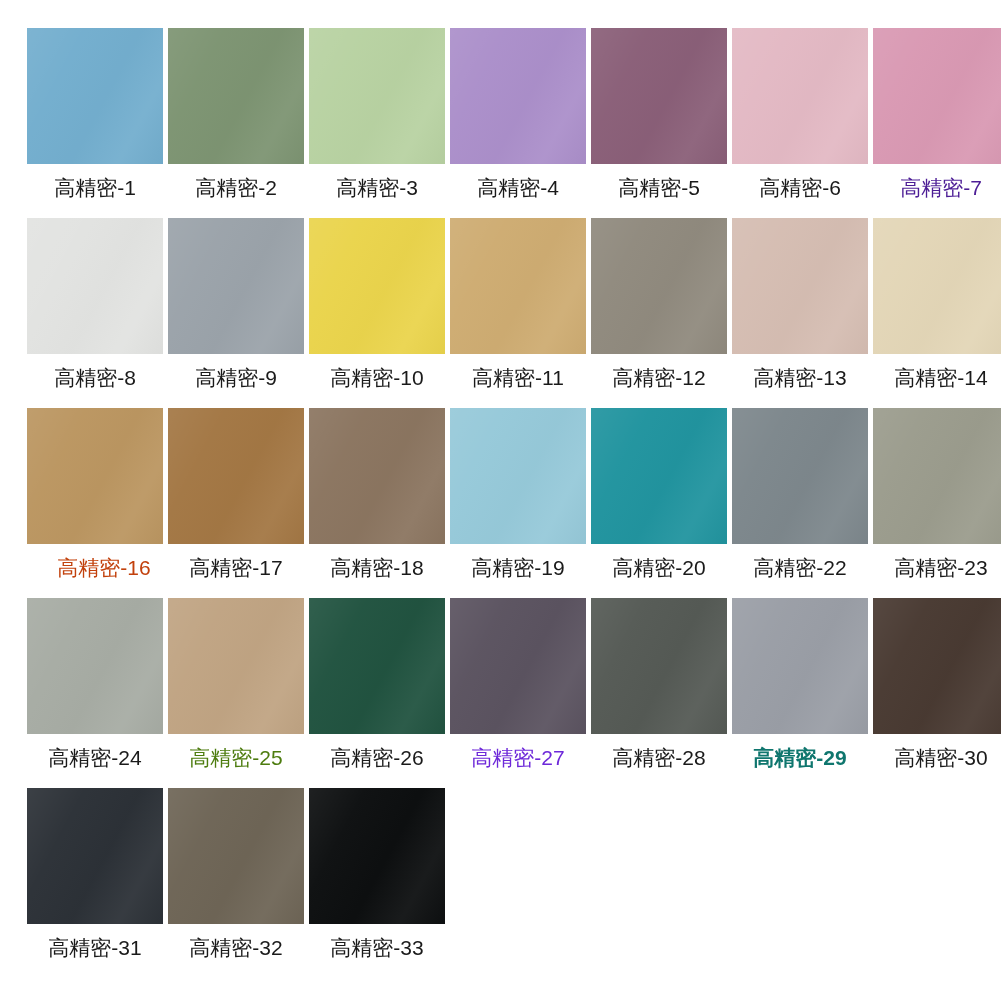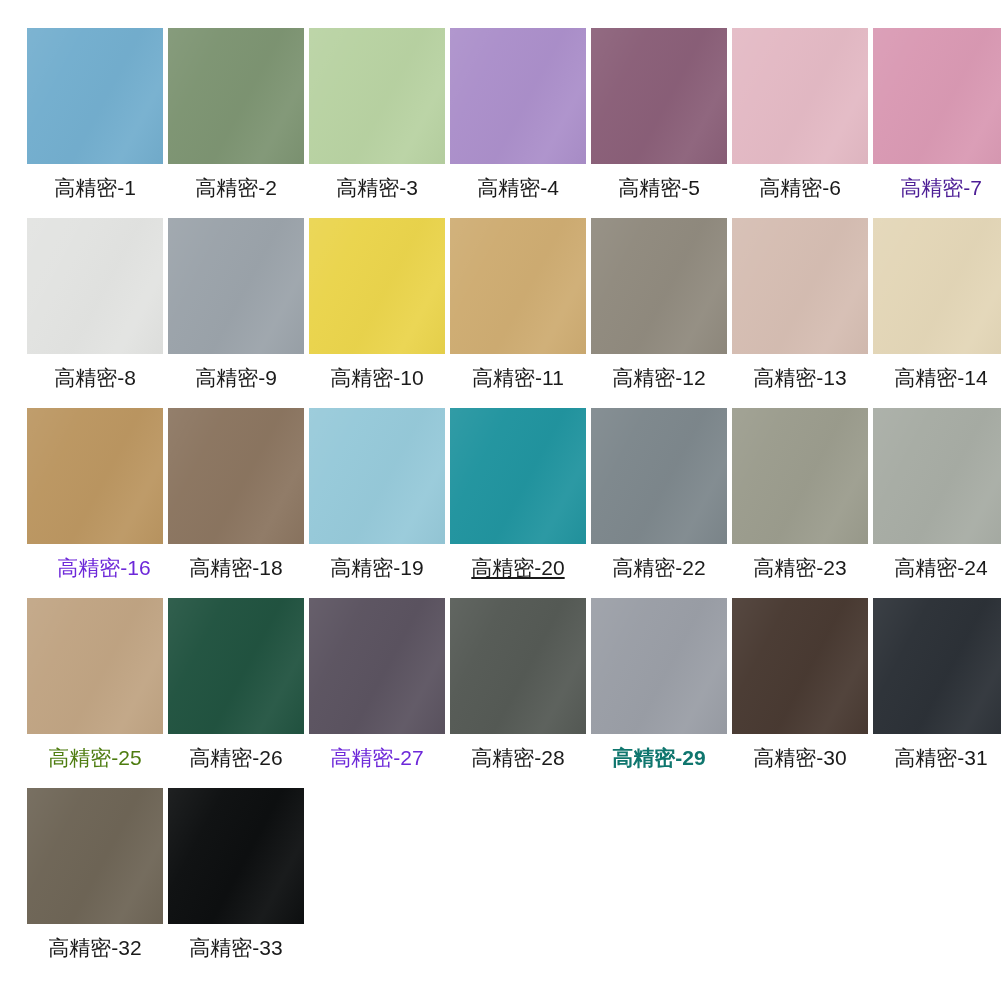--- a/index.html
+++ b/index.html
@@ -116,33 +116,37 @@
     <div class="swatch-cell">
       <div class="swatch-chip" style="background-color: rgb(213, 189, 178);"></div>
       <div class="swatch-label" style="color: rgb(26, 26, 26);">高精密-13</div>
     </div>
     <div class="swatch-cell">
       <div class="swatch-chip" style="background-color: rgb(227, 214, 183);"></div>
       <div class="swatch-label" style="color: rgb(26, 26, 26);">高精密-14</div>
     </div>
     <div class="swatch-cell">
       <div class="swatch-chip" style="background-color: rgb(187, 150, 97);"></div>
-      <div class="swatch-label" style="color: #6d28d9; margin-left: 18px;">高精密-16</div>
+      <div class="swatch-label" style="color: #c2410c; margin-left: 18px;">高精密-16</div>
+    </div>
+    <div class="swatch-cell">
+      <div class="swatch-chip" style="background-color: rgb(163, 119, 68);"></div>
+      <div class="swatch-label" style="color: rgb(26, 26, 26);">高精密-17</div>
     </div>
     <div class="swatch-cell">
       <div class="swatch-chip" style="background-color: rgb(139, 117, 96);"></div>
       <div class="swatch-label" style="color: rgb(26, 26, 26);">高精密-18</div>
     </div>
     <div class="swatch-cell">
       <div class="swatch-chip" style="background-color: rgb(150, 201, 217);"></div>
       <div class="swatch-label" style="color: rgb(26, 26, 26);">高精密-19</div>
     </div>
     <div class="swatch-cell">
       <div class="swatch-chip" style="background-color: rgb(33, 148, 159);"></div>
-      <div class="swatch-label" style="color: rgb(26, 26, 26); text-decoration: underline;">高精密-20</div>
+      <div class="swatch-label" style="color: rgb(26, 26, 26);">高精密-20</div>
     </div>
     <div class="swatch-cell">
       <div class="swatch-chip" style="background-color: rgb(125, 135, 140);"></div>
       <div class="swatch-label" style="color: rgb(26, 26, 26);">高精密-22</div>
     </div>
     <div class="swatch-cell">
       <div class="swatch-chip" style="background-color: rgb(155, 156, 141);"></div>
       <div class="swatch-label" style="color: rgb(26, 26, 26);">高精密-23</div>
     </div>
     <div class="swatch-cell">

